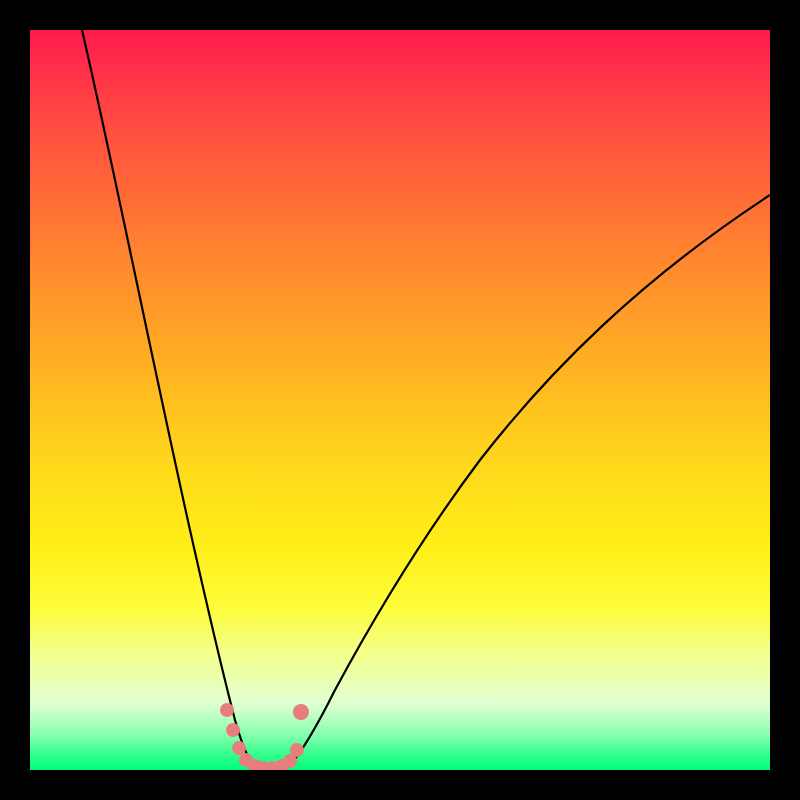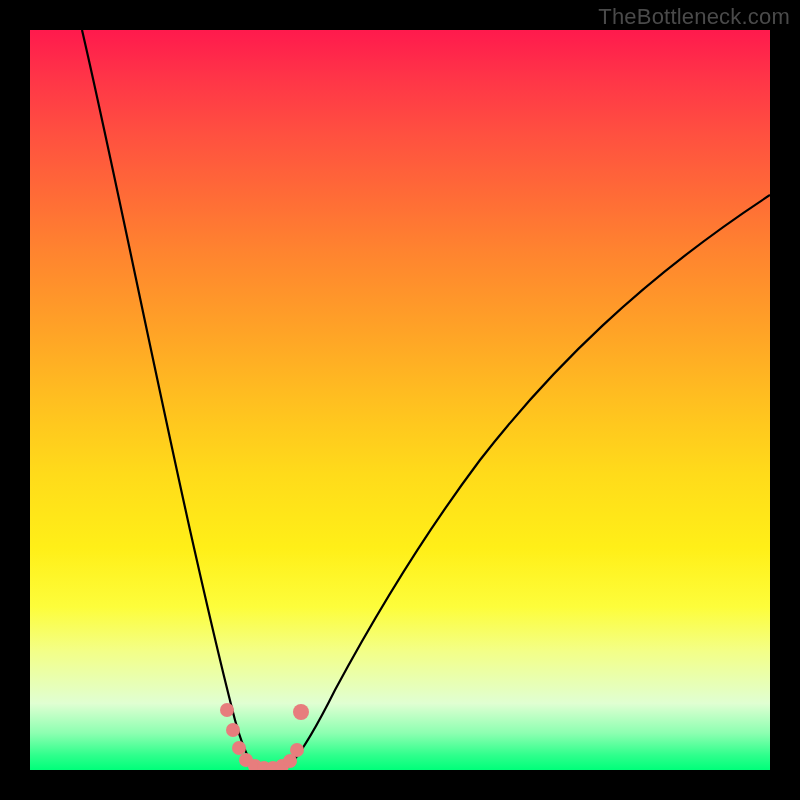--- a/index.html
+++ b/index.html
@@ -86,14 +86,13 @@
         <circle cx="225" cy="736" r="7"></circle>
         <circle cx="234" cy="738" r="7"></circle>
         <circle cx="243" cy="738" r="7"></circle>
         <circle cx="252" cy="736" r="7"></circle>
         <circle cx="260" cy="731" r="7"></circle>
         <circle cx="267" cy="720" r="7"></circle>
         <circle cx="271" cy="682" r="8"></circle>
       </g>
     </svg>
   </div>
-  <div class="watermark">TheBottleneck.com</div>
 </div>
 
 </body></html>

